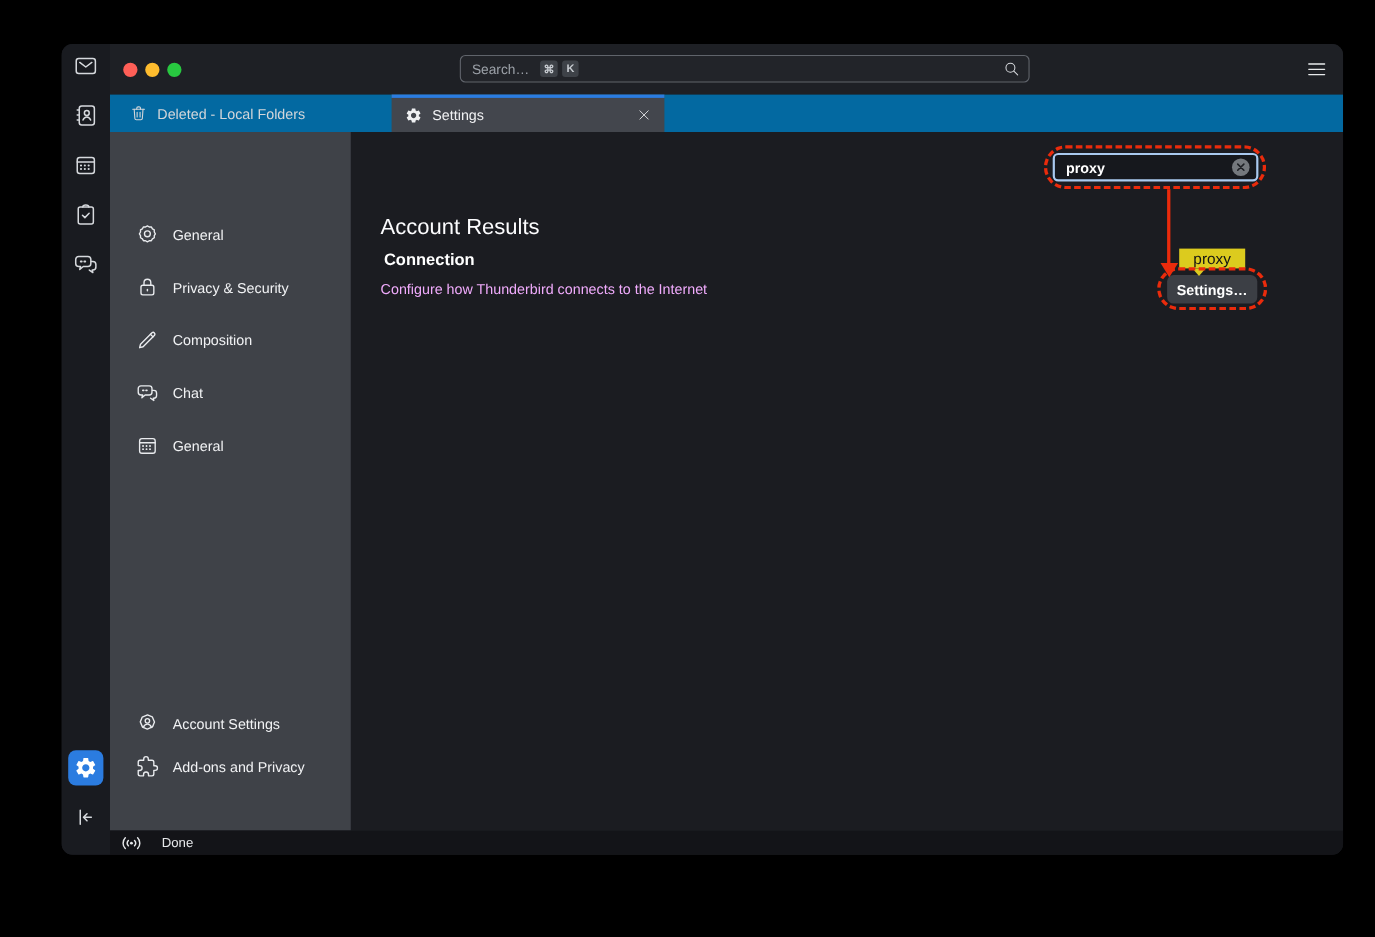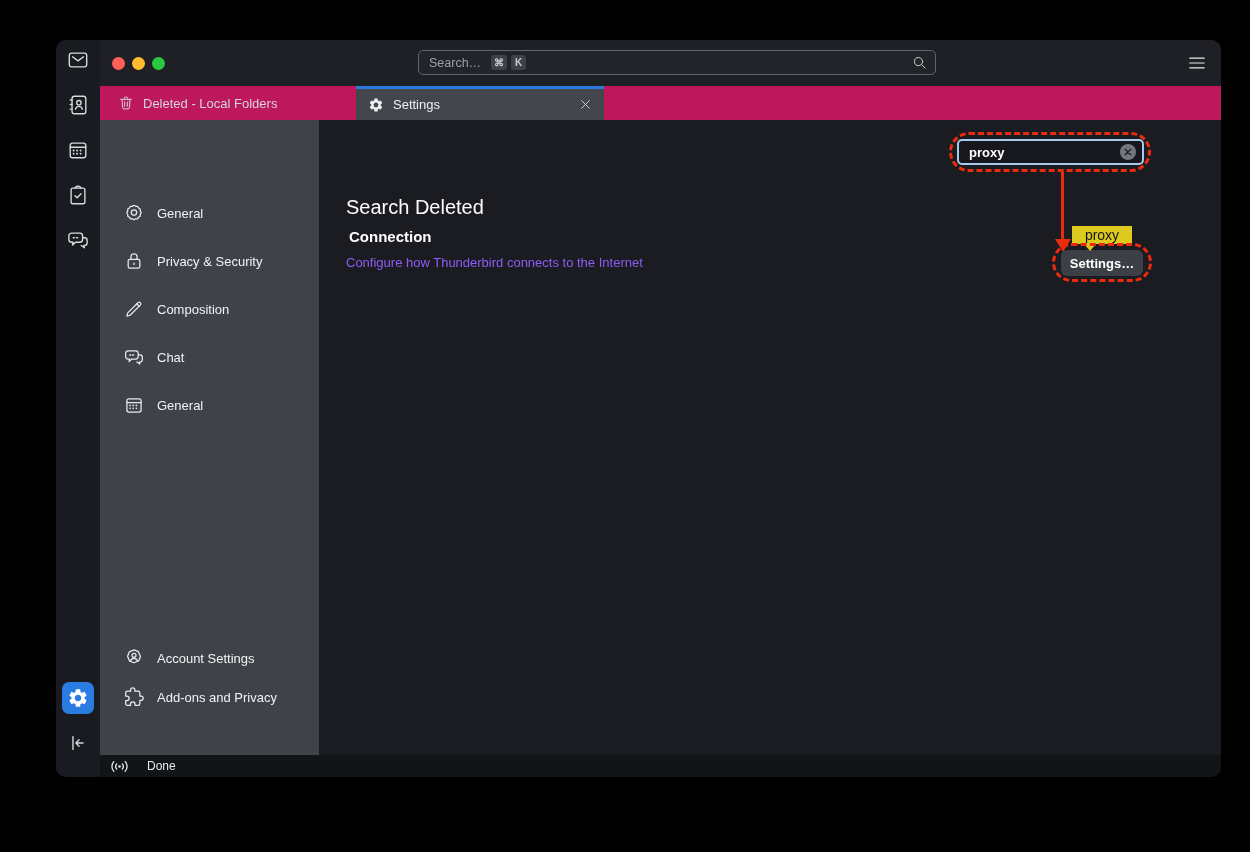--- a/index.html
+++ b/index.html
@@ -33,21 +33,21 @@
                 display:flex; align-items:center; padding:0 8px 0 10px; }
   .search-placeholder { font-size:12.5px; color:#9ba0a7; margin-right:10px; }
   .kbd { background:#3e4248; color:#c8ccd1; border-radius:3px; font-size:10px;
          height:15px; min-width:15px; padding:0 3px; display:flex; align-items:center;
          justify-content:center; margin-right:4px; font-weight:700; }
   .search-magnifier { margin-left:auto; color:#d8dade; }
   .search-magnifier svg { width:15px; height:15px; display:block; }
   .hamburger { position:absolute; right:14px; top:15px; color:#e8eaec; }
   .hamburger svg { width:20px; height:16px; display:block; }
 
-  .tabbar { height:34px; background:#be185d; position:relative; flex-shrink:0; }
+  .tabbar { height:34px; background:#0369a1; position:relative; flex-shrink:0; }
   .tab { position:absolute; top:0; height:34px; display:flex; align-items:center;
          gap:9px; font-size:13px; }
   .tab svg { width:16px; height:16px; display:block; }
   .tab-inactive { left:10px; padding:0 8px; color:#d3d6da; }
   .tab-active { left:256px; width:248px; background:#43464d; color:#f0f1f3;
                 border-top:3px solid var(--accent-blue,#2b7ce0); padding:0 12px; }
   .tab-close { margin-left:auto; color:#e8eaec; display:flex; }
   .tab-close svg { width:13px; height:13px; }
 
   .content { flex:1; min-height:0; display:flex; }
@@ -58,21 +58,21 @@
   .nav-item { height:34px; margin-bottom:14px; display:flex; align-items:center;
               padding-left:20px; gap:13px; color:#f1f2f4; font-size:13px; }
   .nav-item svg { width:20px; height:20px; display:block; color:#e9ebee; flex-shrink:0; }
   .sidebar-bottom { margin-top:auto; }
   .sidebar-bottom .nav-item { margin-bottom:5px; }
 
   
   .main { flex:1; position:relative; background:#1b1c21; }
   .heading { margin:75px 0 0 27px; font-size:20px; font-weight:400; color:#fcfcfe; line-height:24px; }
   .section-title { margin:9px 0 0 30px; font-size:15px; font-weight:700; color:#fff; line-height:18px; }
-  .desc { margin:9px 0 0 27px; font-size:13px; color:#8b5cf6; line-height:16px; }
+  .desc { margin:9px 0 0 27px; font-size:13px; color:#f0abfc; line-height:16px; }
 
   .search-field { position:absolute; left:638px; top:19px; width:187px; height:26px;
                   background:#16181d; border:2px solid #a9c9ef; border-radius:5px;
                   display:flex; align-items:center; padding:0 6px 0 10px; }
   .search-field-value { font-size:13px; font-weight:700; color:#fff; }
   .clear-btn { margin-left:auto; width:16px; height:16px; border-radius:50%;
                background:#74787d; color:#1e2025; display:flex; align-items:center;
                justify-content:center; }
   .clear-btn svg { width:8px; height:8px; display:block; }
 
@@ -296,21 +296,21 @@
               <svg class="str" viewBox="0 0 24 24" stroke-width="1.6">
                   <path d="M20.5 11H19V7c0-1.1-.9-2-2-2h-4V3.5C13 2.12 11.88 1 10.5 1S8 2.12 8 3.5V5H4c-1.1 0-1.99.9-1.99 2v3.8H3.5c1.49 0 2.7 1.21 2.7 2.7s-1.21 2.7-2.7 2.7H2V20c0 1.1.9 2 2 2h3.8v-1.5c0-1.49 1.21-2.7 2.7-2.7 1.49 0 2.7 1.21 2.7 2.7V22H17c1.1 0 2-.9 2-2v-4h1.5c1.38 0 2.5-1.12 2.5-2.5S21.88 11 20.5 11z"></path>
                 </svg>
             </span>
             <span>Add-ons and Privacy</span>
           </div>
         </div>
       </div>
 
       <div class="main">
-        <div class="heading">Search Deleted</div>
+        <div class="heading">Account Results</div>
         <div class="section-title">Connection</div>
         <div class="desc">Configure how Thunderbird connects to the Internet</div>
 
         <div class="search-field">
           <span class="search-field-value">proxy</span>
           <span class="clear-btn">
             <span class="icon">
               <svg viewBox="0 0 10 10" fill="none" stroke="#1e2025" stroke-width="1.8" stroke-linecap="round">
                   <path d="M1.5 1.5l7 7M8.5 1.5l-7 7"></path>
                 </svg>

